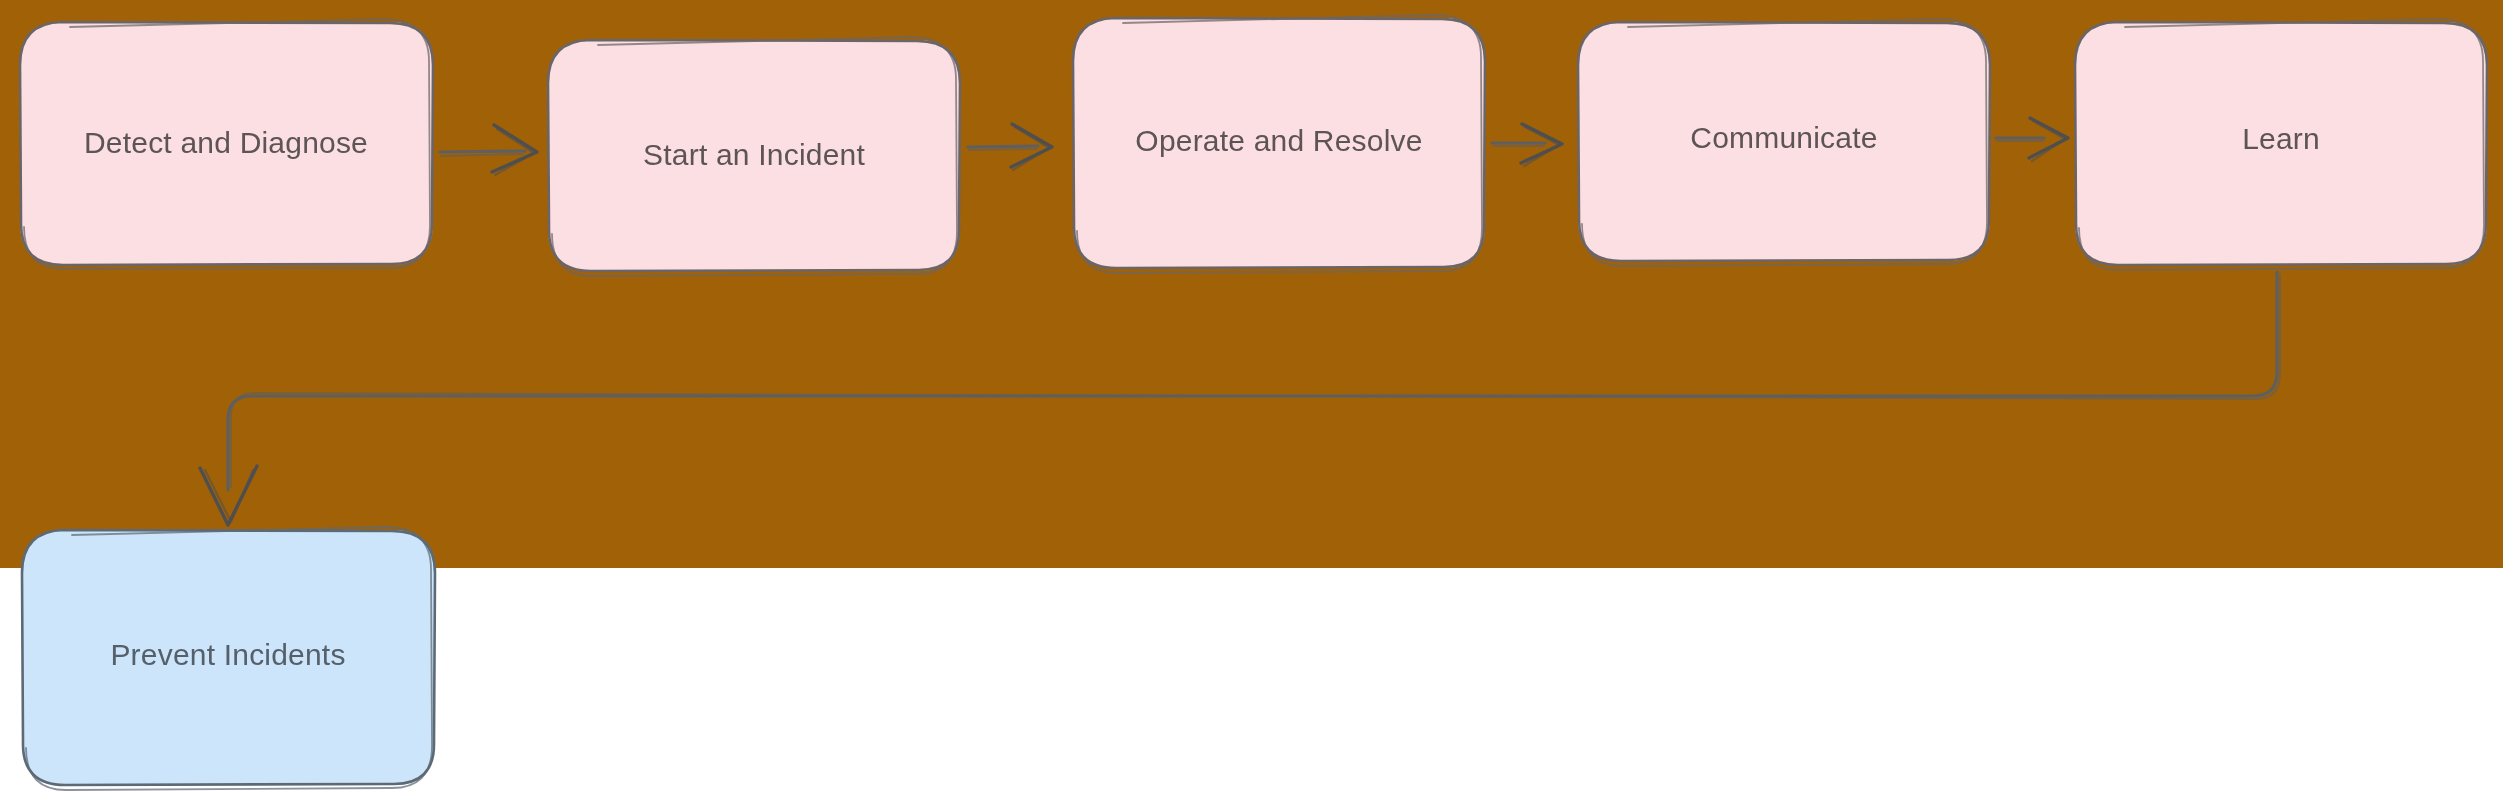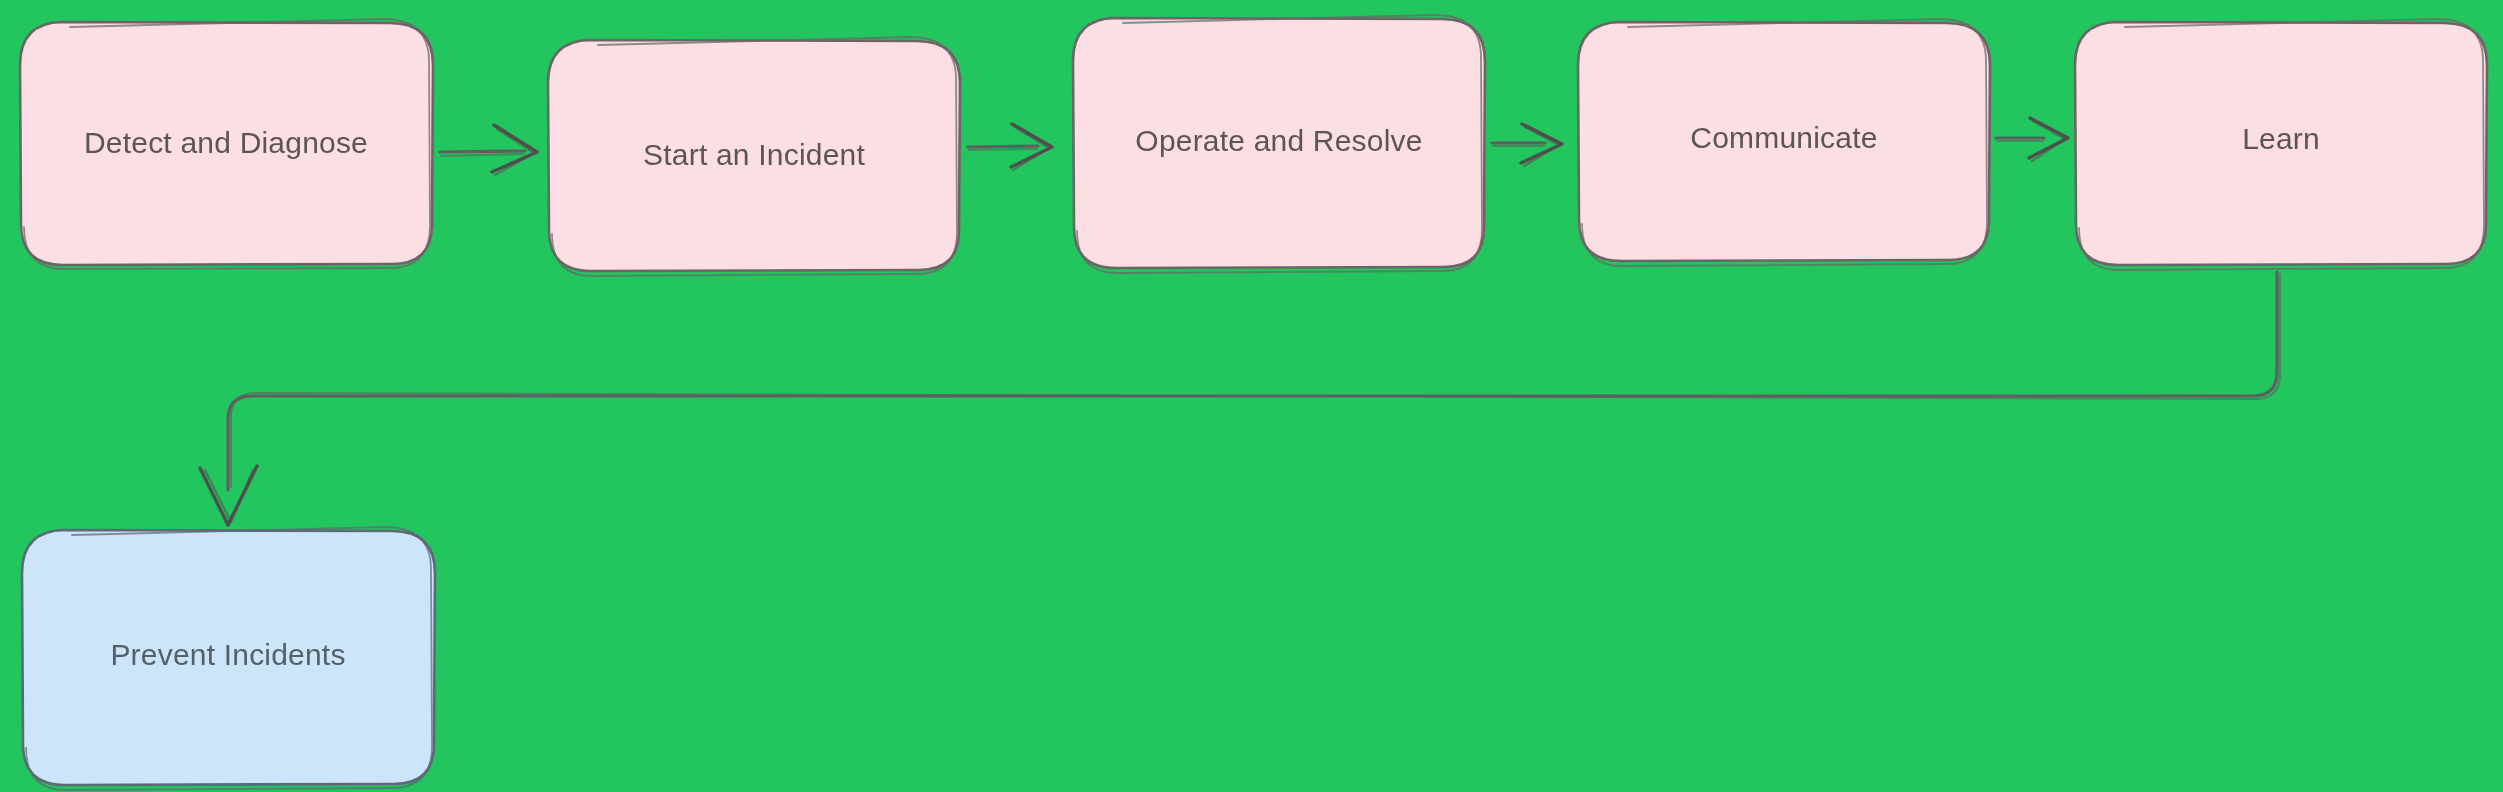--- a/index.html
+++ b/index.html
@@ -9,22 +9,22 @@
   }
   body {
     width: 2503px;
     height: 792px;
     font-family: "Liberation Sans", sans-serif;
     overflow: hidden;
   }
   #flowchart-root {
     position: relative;
     width: 2503px;
-    height: 792px;
-    background: #22c55e;
+    height: 568px;
+    background: #a16207;
   }
   #flow-svg {
     position: absolute;
     left: 0;
     top: 0;
     width: 2503px;
     height: 792px;
     display: block;
   }
   .node-label {

